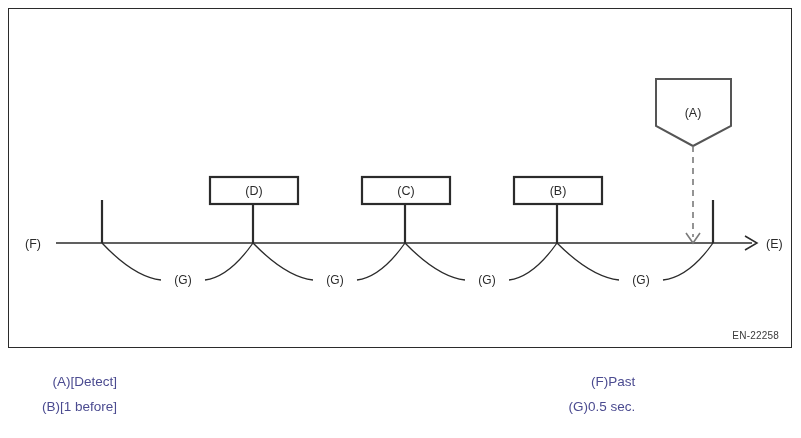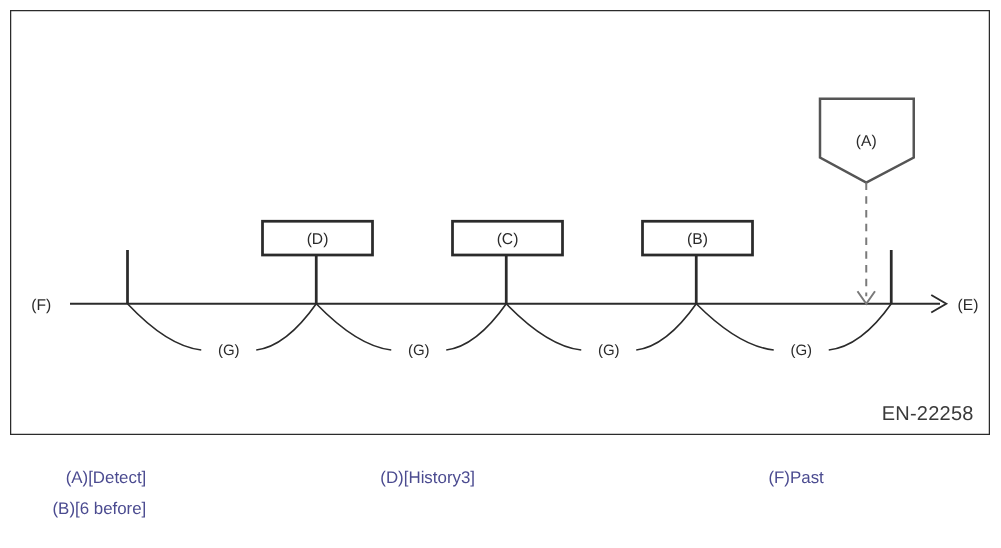--- a/index.html
+++ b/index.html
@@ -26,39 +26,39 @@
   }
   #diagram-svg {
     position: absolute;
     left: 0;
     top: 0;
   }
   .doc-code {
     position: absolute;
     right: 12px;
     bottom: 6px;
-    font-size: 16px;
+    font-size: 10px;
     color: #3a3a3a;
     letter-spacing: 0.2px;
   }
   #legend {
     position: absolute;
     left: 0;
     top: 369px;
     width: 798px;
     height: 82px;
     text-align: right;
   }
   .legend-col {
     position: absolute;
     top: 0;
   }
   .legend-col.col-1 { left: 24px; }
   .legend-col.col-2 { left: 287px; }
-  .legend-col.col-3 { left: 552px; margin-left: 44px; }
+  .legend-col.col-3 { left: 552px; }
   .legend-row {
     height: 25px;
     line-height: 25px;
     white-space: nowrap;
     font-size: 13.5px;
     color: #4b4b90;
   }
   .legend-key {
     display: inline-block;
     width: 36px;
@@ -122,29 +122,29 @@
   <div class="doc-code">EN-22258</div>
 </div>
 
 <div id="legend">
 
   <div class="legend-col col-1">
     <div class="legend-row">
       <span class="legend-key">(A)</span><span class="legend-text">[Detect]</span>
     </div>
     <div class="legend-row">
-      <span class="legend-key">(B)</span><span class="legend-text">[6 before]</span>
+      <span class="legend-key">(B)</span><span class="legend-text">[1 before]</span>
     </div>
   </div>
 
   <div class="legend-col col-2">
-    <div class="legend-row">
-      <span class="legend-key">(D)</span><span class="legend-text">[History3]</span>
-    </div>
   </div>
 
   <div class="legend-col col-3">
     <div class="legend-row">
       <span class="legend-key">(F)</span><span class="legend-text">Past</span>
     </div>
+    <div class="legend-row">
+      <span class="legend-key">(G)</span><span class="legend-text">0.5 sec.</span>
+    </div>
   </div>
 
 </div>
 
 </body></html>

